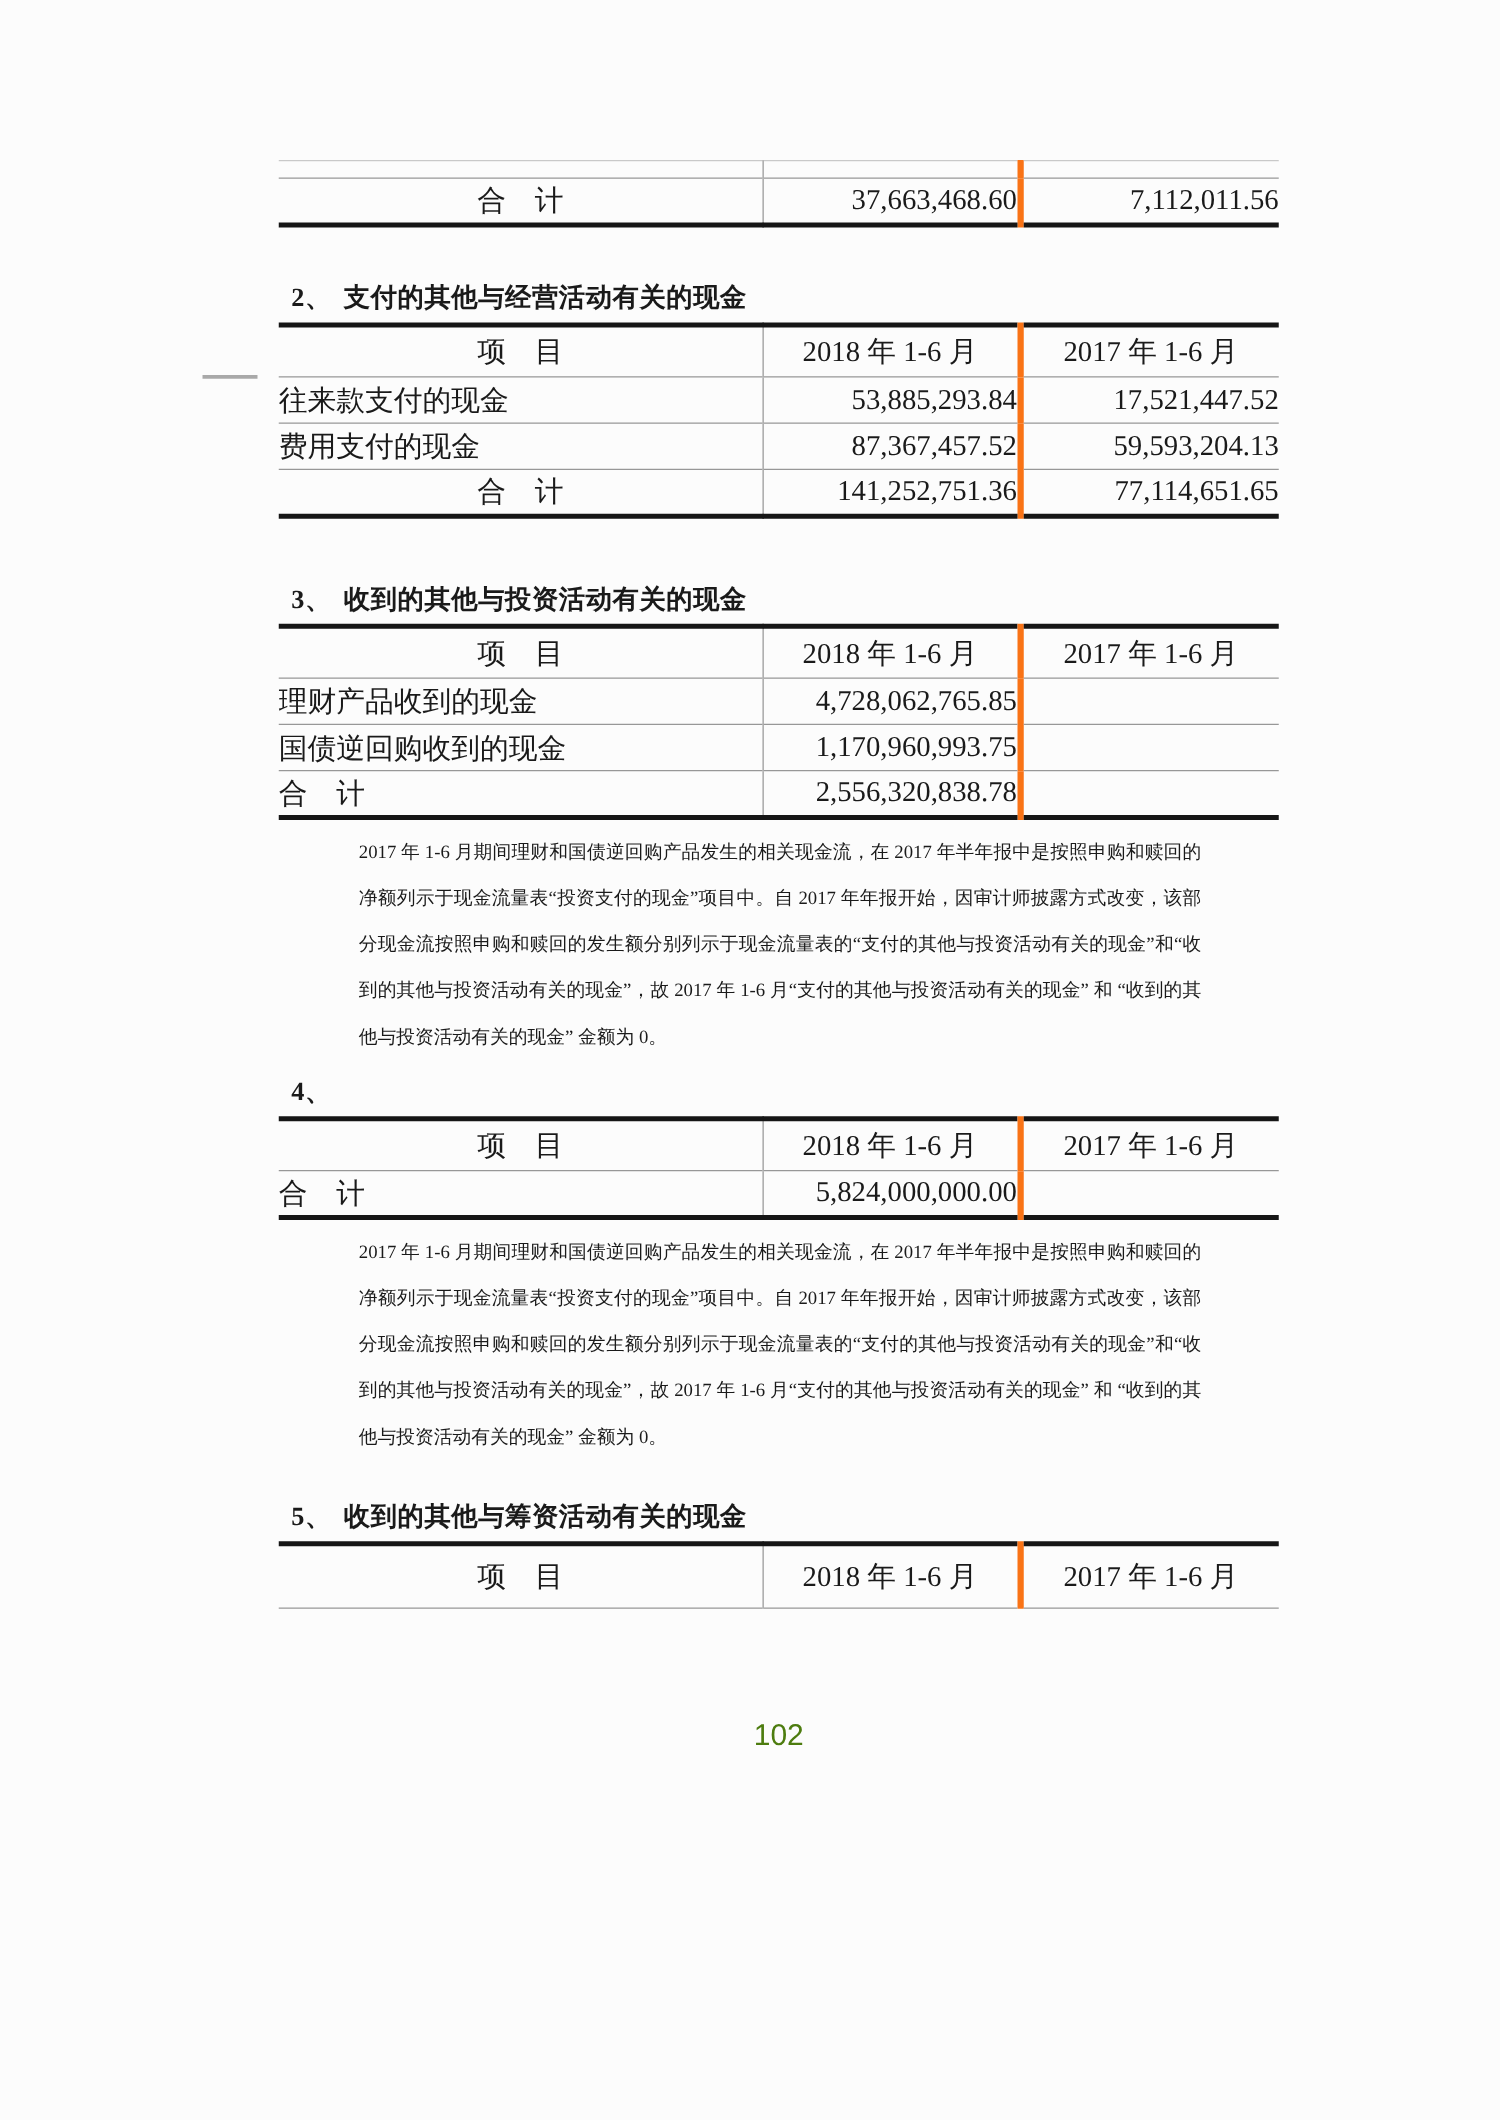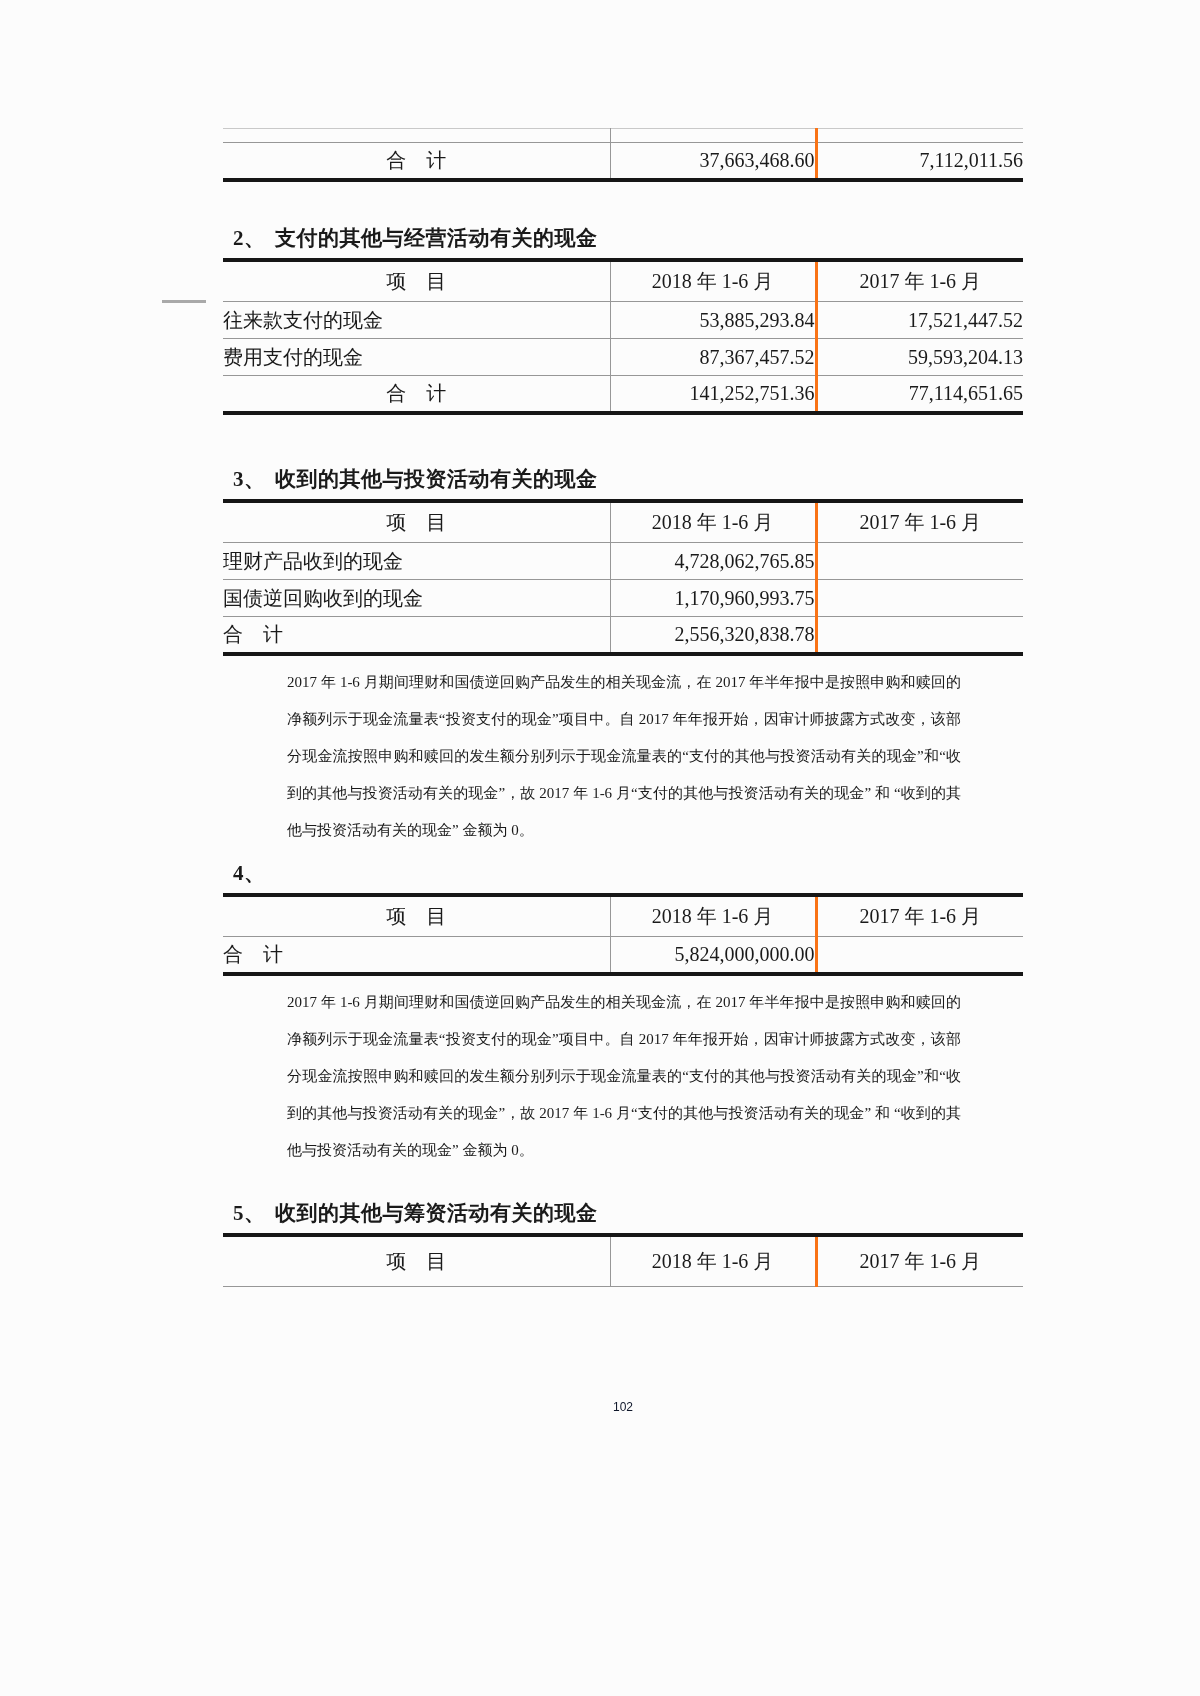--- a/index.html
+++ b/index.html
@@ -15,32 +15,32 @@
     position:absolute; left:162px; top:300px;
     width:44px; height:3px; background:#a9a9a9;
   }
   .content {
     position:absolute; left:223px; top:0; width:800px;
   }
   
   table.fin {
     border-collapse:collapse;
     width:800px;
-    font-size:20px;
+    font-size:23px;
     table-layout:fixed;
   }
   table.fin col.c1 { width:387px; }
   table.fin col.c2 { width:206px; }
   table.fin col.c3 { width:207px; }
   table.fin td, table.fin th {
     padding:0; font-weight:normal; vertical-align:middle;
     overflow:hidden; white-space:nowrap;
   }
   table.fin td:nth-child(1), table.fin th:nth-child(1) { border-right:1px solid #979797; }
-  table.fin td:nth-child(2), table.fin th:nth-child(2) { border-right:3px solid #f97316; }
+  table.fin td:nth-child(2), table.fin th:nth-child(2) { border-right:5px solid #f97316; }
   table.fin tr { border-bottom:1px solid #979797; }
   table.fin tr:last-child { border-bottom:none; }
   table.fin { border-bottom:4px solid #161616; }
   table.toptable { margin-top:128px; border-top:1px solid #c9c9c9; }
   table.sect { border-top:4px solid #161616; }
   tr.sliver   { height:14px; }
   tr.hdr      { height:42px; }
   tr.datarow  { height:37px; }
   tr.totalrow { height:37px; }
   tr.hdr5     { height:52px; }
@@ -60,23 +60,23 @@
   .mt-s4 { margin-top:10px; }
   .mt-s5 { margin-top:30px; }
   
   p.note {
     width:674px; margin:8px 12px 0 64px;
     font-size:15px; line-height:37px;
     text-align:justify; text-justify:inter-ideograph;
   }
   
   .pageno {
-    margin-top:113px; width:800px; text-align:center;
+    margin-top:88px; width:800px; text-align:center;
     font-family:"Liberation Sans","DejaVu Sans",sans-serif;
-    font-size:12px; color:#0f172a;
+    font-size:24px; color:#4d7c0f;
   }
 </style>
 </head>
 <body>
 
 <div class="margin-mark"></div>
 
 <div class="content">
 
   <table class="fin toptable">

